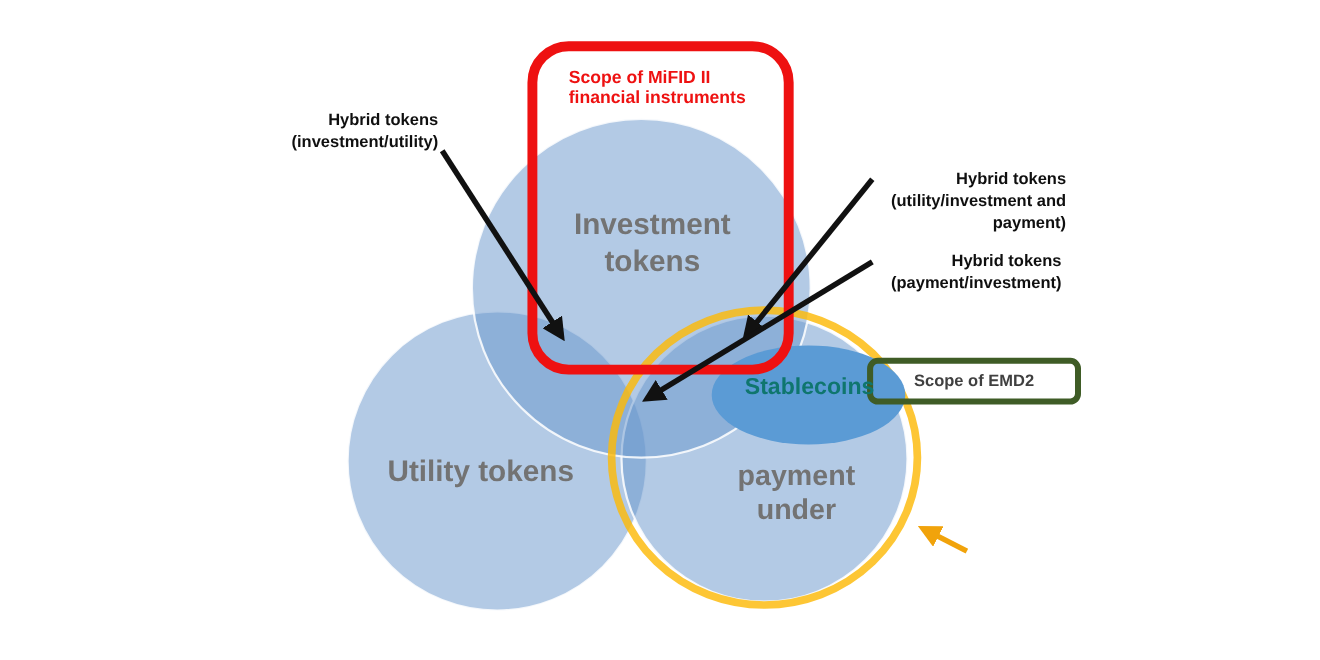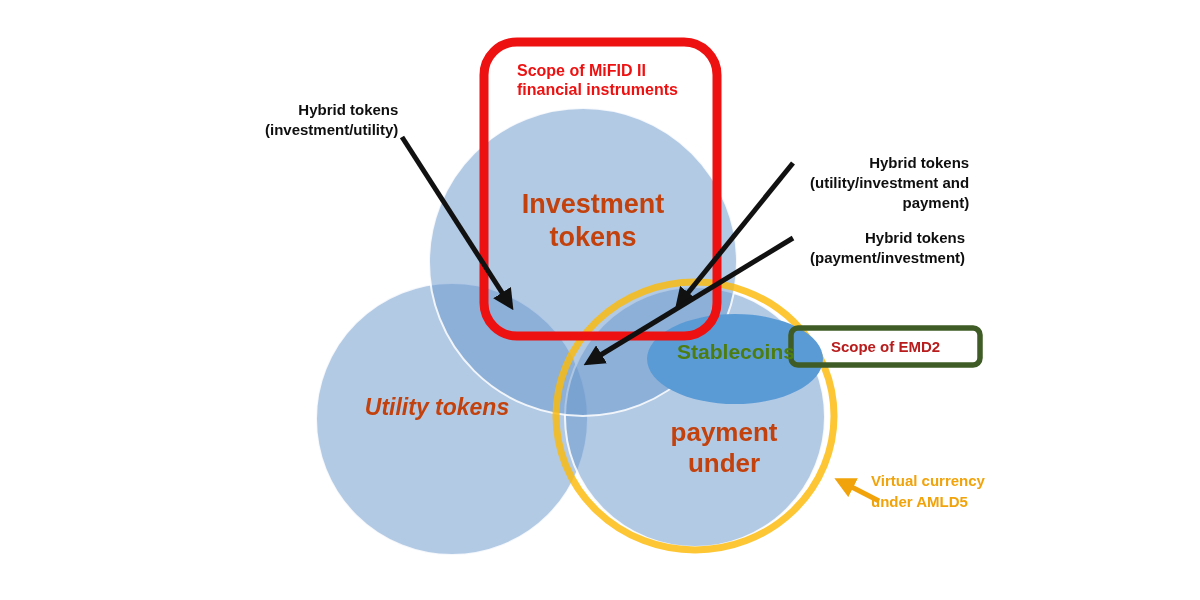--- a/index.html
+++ b/index.html
@@ -18,44 +18,44 @@
   }
   .annot{
     font-size:15px;
     font-weight:bold;
     line-height:20px;
     color:#0f0f0f;
     text-align:right;
   }
   .circle-label{
     font-weight:600;
-    color:#c2410c;
+    color:#737373;
     text-align:center;
     transform:translateX(-50%);
   }
   .mifid-label{
     font-size:16px;
     font-weight:bold;
     line-height:19px;
     color:#ee1111;
   }
   .stablecoins-label{
     font-size:21px;
     font-weight:bold;
-    color:#4d7c0f;
+    color:#0f766e;
     transform:translateX(-50%);
   }
   .emd2-label{
     position:absolute;
     display:flex;
     align-items:center;
     justify-content:center;
     font-size:15px;
     font-weight:bold;
-    color:#b91c1c;
+    color:#404040;
   }
   .amld-label{
     font-size:15px;
     font-weight:bold;
     line-height:21px;
     color:#f1a30b;
   }
 </style>
 </head>
 <body>
@@ -90,31 +90,29 @@
 
     <line x1="879" y1="501" x2="840" y2="481" stroke="#f1a30b" stroke-width="5" marker-end="url(#head-gold)"></line>
   </svg>
 
   <div class="lbl mifid-label" style="left:517px;top:61px;">Scope of MiFID II
 financial instruments</div>
 
   <div class="lbl circle-label" style="left:593px;top:188px;font-size:27px;line-height:33px;">Investment
 tokens</div>
 
-  <div class="lbl circle-label" style="left:437px;top:391px;font-size:23px;line-height:33px;font-style:italic;">Utility tokens</div>
+  <div class="lbl circle-label" style="left:437px;top:412px;font-size:27px;line-height:33px;">Utility tokens</div>
 
   <div class="lbl circle-label" style="left:724px;top:417px;font-size:26px;line-height:31px;">payment
 under</div>
 
   <div class="lbl stablecoins-label" style="left:736px;top:340px;">Stablecoins</div>
 
   <div class="emd2-label" style="left:789px;top:326px;width:193px;height:41px;">Scope of EMD2</div>
 
-  <div class="lbl amld-label" style="left:871px;top:470px;">Virtual currency
-under AMLD5</div>
 
   <div class="lbl annot" style="left:265px;top:100px;">Hybrid tokens
 (investment/utility)</div>
 
   <div class="lbl annot" style="left:810px;top:153px;">Hybrid tokens
 (utility/investment and
 payment)</div>
 
   <div class="lbl annot" style="left:810px;top:228px;">Hybrid tokens
 (payment/investment)</div>

